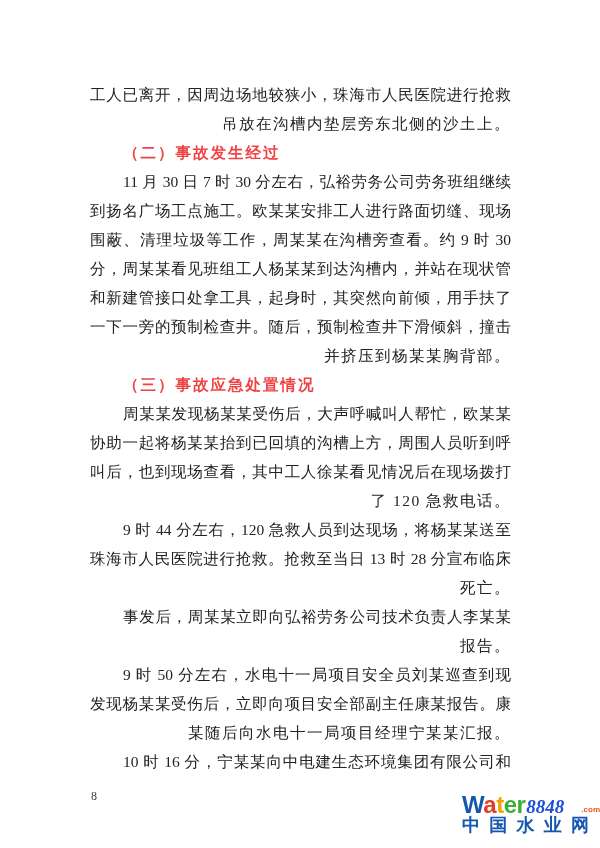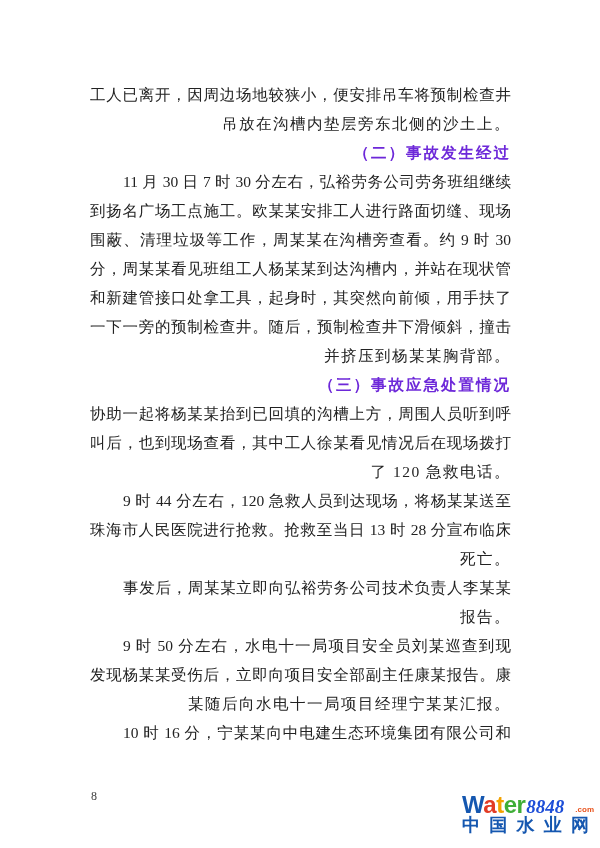--- a/index.html
+++ b/index.html
@@ -38,22 +38,21 @@
   }
   .line.end {
     text-align: right;
     letter-spacing: 1.5px;
   }
   .line.indent { padding-left: 33px; }
   .line.heading {
     font-weight: bold;
     padding-left: 33px;
     letter-spacing: 2px;
-    color: #6d28d9;
-    text-align: right;
+    color: #ef4444;
   }
   
   .pagenum {
     position: absolute;
     left: 91px;
     top: 789px;
     font-size: 12px;
     color: #3c3c3c;
     font-family: "Liberation Serif", "DejaVu Serif", serif;
   }
@@ -84,51 +83,52 @@
     color: #1d4ed8;
     margin-left: 1px;
   }
   .logo-com {
     font-family: "Liberation Sans", "DejaVu Sans", sans-serif;
     font-weight: bold;
     font-size: 8px;
     color: #e8531d;
     position: relative;
     top: -1px;
-    margin-left: 11px;
+    margin-left: 17px;
   }
   .logo-row2 {
     margin-top: 1px;
     width: 127px;
     font-family: "Liberation Sans", "DejaVu Sans", sans-serif;
     font-weight: bold;
     font-size: 18px;
     color: #1557b0;
     text-align: justify;
     text-align-last: justify;
     line-height: 17px;
   }
 </style>
 </head>
 <body>
 
 <div class="sheet">
 
   <div class="content">
-      <div class="line fill">工人已离开，因周边场地较狭小，便安排吊车将预制检查井</div>
+      <div class="line fill">工人已离开，因周边场地较狭小，珠海市人民医院进行抢救</div>
       <div class="line end">吊放在沟槽内垫层旁东北侧的沙土上。</div>
       <div class="line heading">（二）事故发生经过</div>
       <div class="line fill indent">11 月 30 日 7 时 30 分左右，弘裕劳务公司劳务班组继续</div>
       <div class="line fill">到扬名广场工点施工。欧某某安排工人进行路面切缝、现场</div>
       <div class="line fill">围蔽、清理垃圾等工作，周某某在沟槽旁查看。约 9 时 30</div>
       <div class="line fill">分，周某某看见班组工人杨某某到达沟槽内，并站在现状管</div>
       <div class="line fill">和新建管接口处拿工具，起身时，其突然向前倾，用手扶了</div>
       <div class="line fill">一下一旁的预制检查井。随后，预制检查井下滑倾斜，撞击</div>
       <div class="line end">并挤压到杨某某胸背部。</div>
       <div class="line heading">（三）事故应急处置情况</div>
+      <div class="line fill indent">周某某发现杨某某受伤后，大声呼喊叫人帮忙，欧某某</div>
       <div class="line fill">协助一起将杨某某抬到已回填的沟槽上方，周围人员听到呼</div>
       <div class="line fill">叫后，也到现场查看，其中工人徐某看见情况后在现场拨打</div>
       <div class="line end">了 120 急救电话。</div>
       <div class="line fill indent">9 时 44 分左右，120 急救人员到达现场，将杨某某送至</div>
       <div class="line fill">珠海市人民医院进行抢救。抢救至当日 13 时 28 分宣布临床</div>
       <div class="line end">死亡。</div>
       <div class="line fill indent">事发后，周某某立即向弘裕劳务公司技术负责人李某某</div>
       <div class="line end">报告。</div>
       <div class="line fill indent">9 时 50 分左右，水电十一局项目安全员刘某巡查到现场，</div>
       <div class="line fill">发现杨某某受伤后，立即向项目安全部副主任康某报告。康</div>

